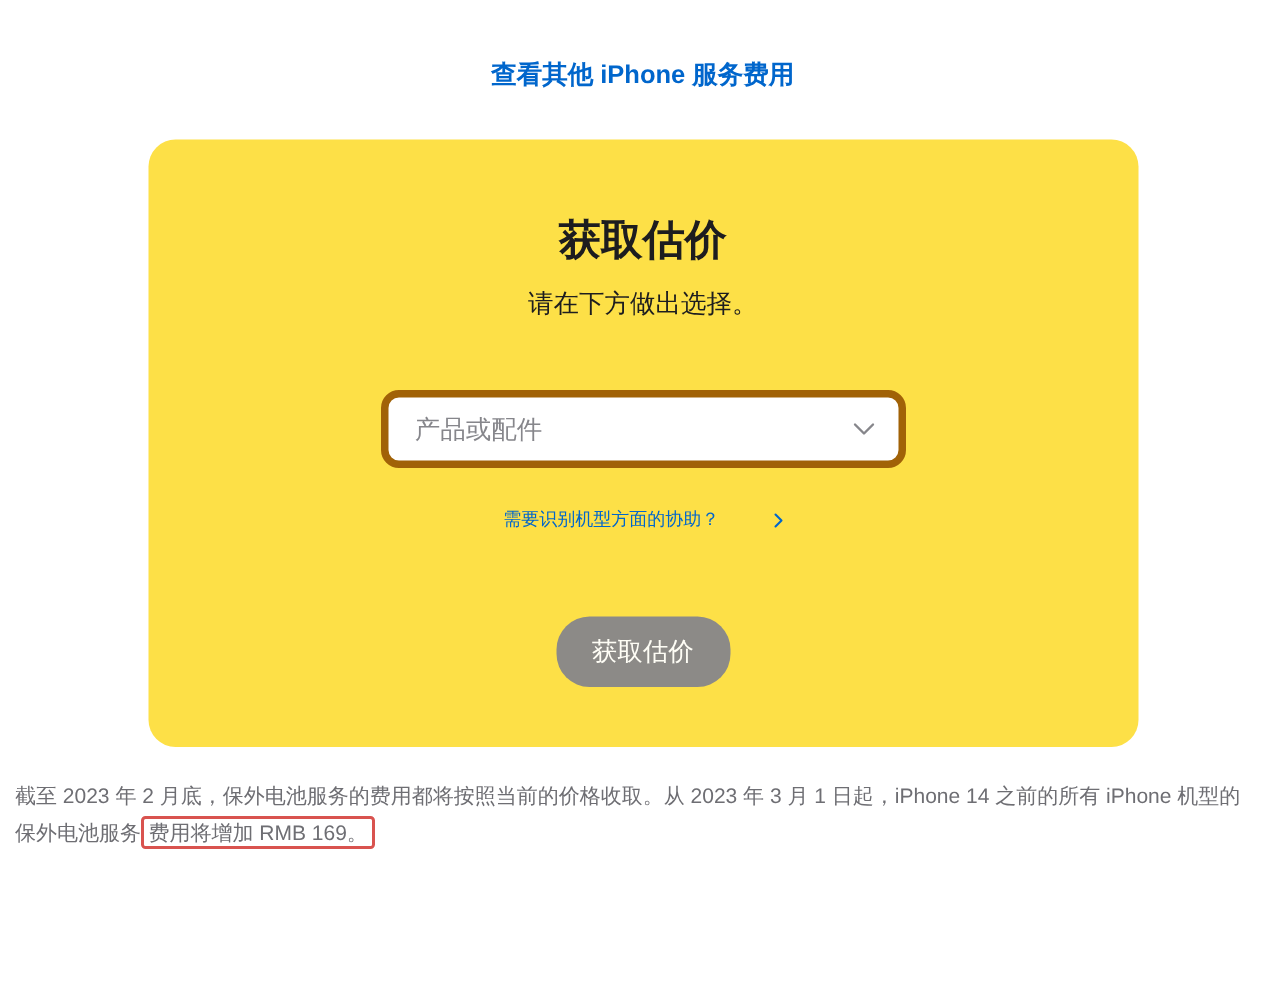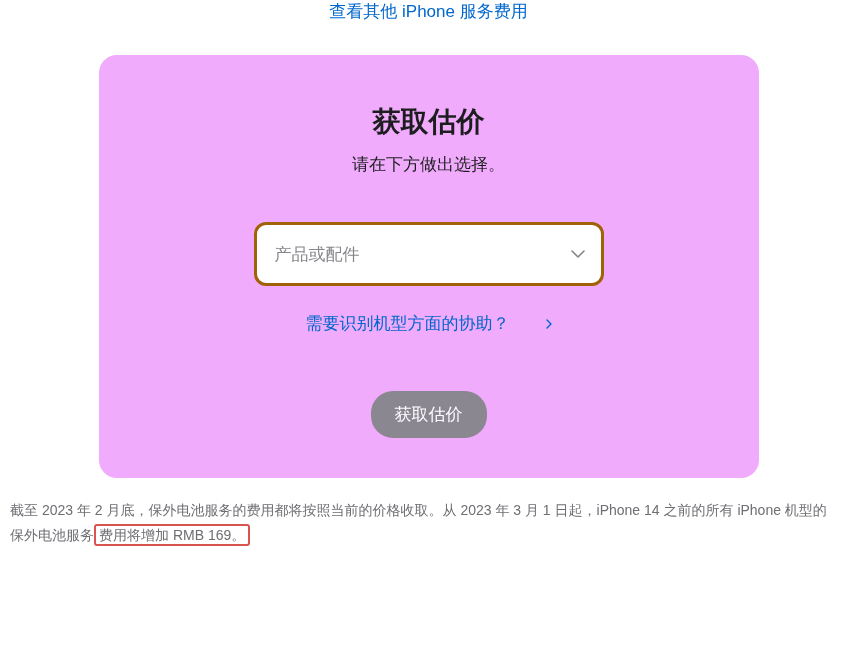--- a/index.html
+++ b/index.html
@@ -6,29 +6,31 @@
     body {
       font-family: -apple-system, BlinkMacSystemFont, "Segoe UI", "Helvetica Neue", sans-serif;
       background: #fff;
       width: 857px;
       height: 663px;
       overflow: hidden;
       color: #333;
     }
     .top-link {
       text-align: center;
+      padding-top: 38px;
       padding-bottom: 20px;
+      font-weight: bold;
     }
     .top-link a {
       color: #06c;
       text-decoration: none;
       font-size: 17px;
     }
     .card {
-      background: #f0abfc;
+      background: #fde047;
       border-radius: 18px;
       width: 660px;
       margin: 12px auto 20px;
       padding: 48px 40px 40px;
       text-align: center;
     }
     .card-title {
       font-size: 28px;
       font-weight: 600;
       color: #1d1d1f;
@@ -39,23 +41,23 @@
       color: #1d1d1f;
       margin-bottom: 46px;
     }
     .select-wrap {
       position: relative;
       width: 350px;
       margin: 0 auto 22px;
     }
     .select-box {
       width: 100%;
-      height: 64px;
+      height: 52px;
       background: #fff;
-      border: 3px solid #a16207;
+      border: 5px solid #a16207;
       border-radius: 12px;
       padding: 0 44px 0 18px;
       font-size: 17px;
       color: #86868b;
       text-align: center;
       cursor: pointer;
       display: flex;
       align-items: center;
       position: relative;
     }
@@ -68,21 +70,21 @@
       top: 50%;
       transform: translateY(-50%);
       color: #86868b;
     }
     .chevron svg { display: block; }
     .help-link {
       display: inline-flex;
       align-items: center;
       color: #06c;
       text-decoration: none;
-      font-size: 17px;
+      font-size: 12px;
       margin-top: 4px;
       margin-bottom: 56px;
       gap: 32px;
     }
     .help-link .chev-right {
       margin-left: 4px;
       display: inline-flex;
     }
     .submit-btn {
       background: #86868b;

